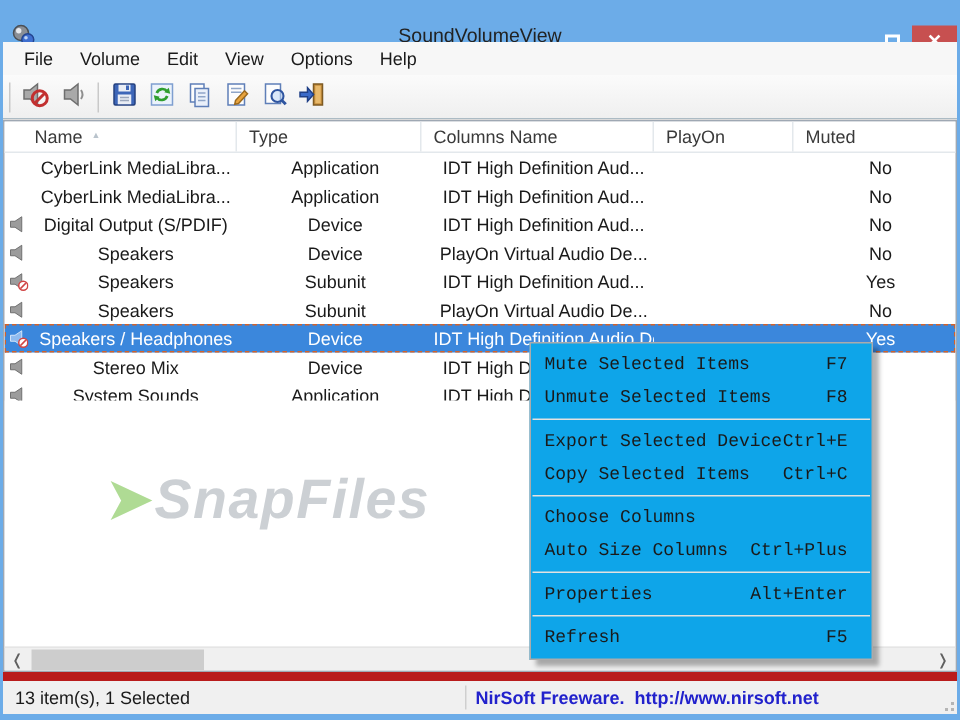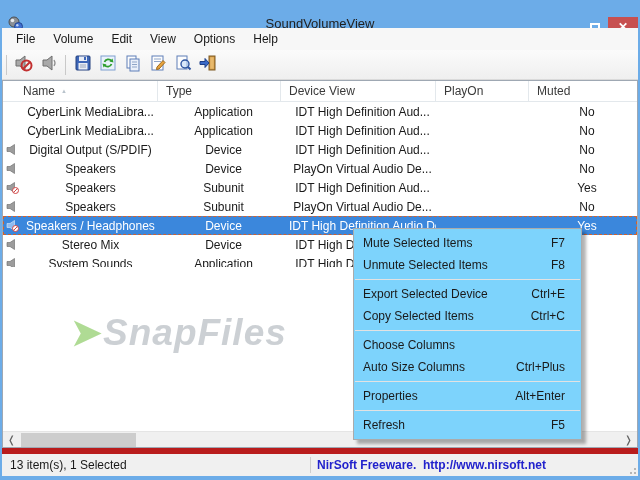--- a/index.html
+++ b/index.html
@@ -54,23 +54,23 @@
 
   
   .statusbar { height:28px; flex:none; background:#F0F0F0; border-top:6px solid #b91c1c; display:flex; align-items:center; position:relative; }
   .sb-left { width:308px; padding-left:8px; }
   .sb-sep { width:1px; height:16px; background:#CFCFCF; }
   .sb-right { flex:1; padding-left:6px; color:#2222CC; font-weight:bold; white-space:pre; }
   .resize-grip { position:absolute; right:2px; bottom:2px; width:10px; height:10px; }
   .resize-grip i { position:absolute; width:2px; height:2px; background:#B5B5B5; }
 
   
-  .context-menu { position:absolute; left:353px; top:228px; width:229px; background:#7dd3fc;
+  .context-menu { position:absolute; left:353px; top:228px; width:229px; background:#0ea5e9;
                   border:1px solid #ABABAB; box-shadow:4px 4px 3px rgba(0,0,0,0.30);
-                  padding:3px 0; z-index:50; }
+                  padding:3px 0; z-index:50;font-family:Liberation Mono, monospace; }
   .cm-item { height:22px; display:flex; align-items:center; padding:0 16px 0 9px; }
   .cm-label { flex:1; }
   .cm-shortcut { text-align:right; }
   .cm-sep { height:1px; background:#E2E2E2; margin:3px 1px; }
 
   
   .watermark { position:absolute; left:68px; top:230px; font-size:37px; font-weight:bold; font-style:italic;
                color:rgba(120,132,142,0.38); z-index:5; pointer-events:none; letter-spacing:1px; }
   .watermark .wm-arrow { color:rgba(110,190,60,0.55); font-style:normal; }
 </style>
@@ -176,21 +176,21 @@
               <rect x="12.2" y="4.2" width="3.6" height="11.6" fill="#E8B96B"></rect>
               <polygon points="2,8.5 7,8.5 7,5.5 11,10 7,14.5 7,11.5 2,11.5" fill="#3A6AC8" stroke="#1F3F86"></polygon>
             </svg></span>
         </div>
       </div>
 
     <div class="listview">
       <div class="lv-header" id="lv-header">
           <div class="lv-hcell first" style="width: 155px;">Name<span class="sort-glyph">▲</span></div>
           <div class="lv-hcell" style="width: 123px;">Type</div>
-          <div class="lv-hcell" style="width: 155px;">Device View</div>
+          <div class="lv-hcell" style="width: 155px;">Columns Name</div>
           <div class="lv-hcell" style="width: 93px;">PlayOn</div>
           <div class="lv-hcell" style="width: auto; flex: 1 1 0%; border-right: none;">Muted</div>
         </div>
       <div class="lv-rows" id="lv-rows">
           <div class="lv-row">
             <div class="lv-cell first" style="width: 155px;">CyberLink MediaLibra...</div>
             <div class="lv-cell" style="width: 123px;">Application</div>
             <div class="lv-cell" style="width: 155px;">IDT High Definition Aud...</div>
             <div class="lv-cell" style="width: 93px;"></div>
             <div class="lv-cell" style="flex: 1 1 0%;">No</div>

